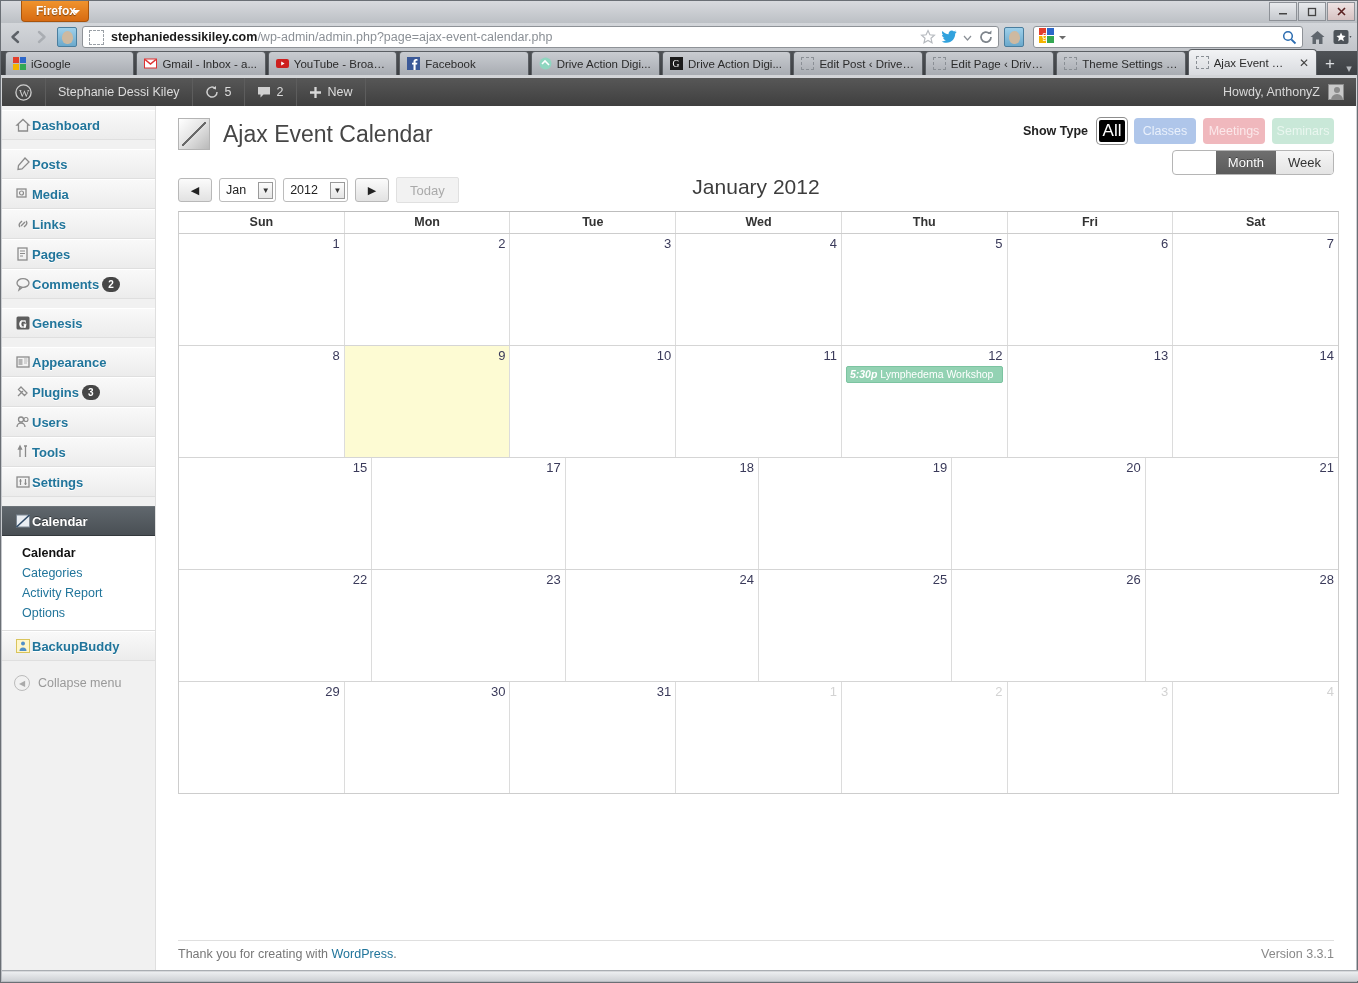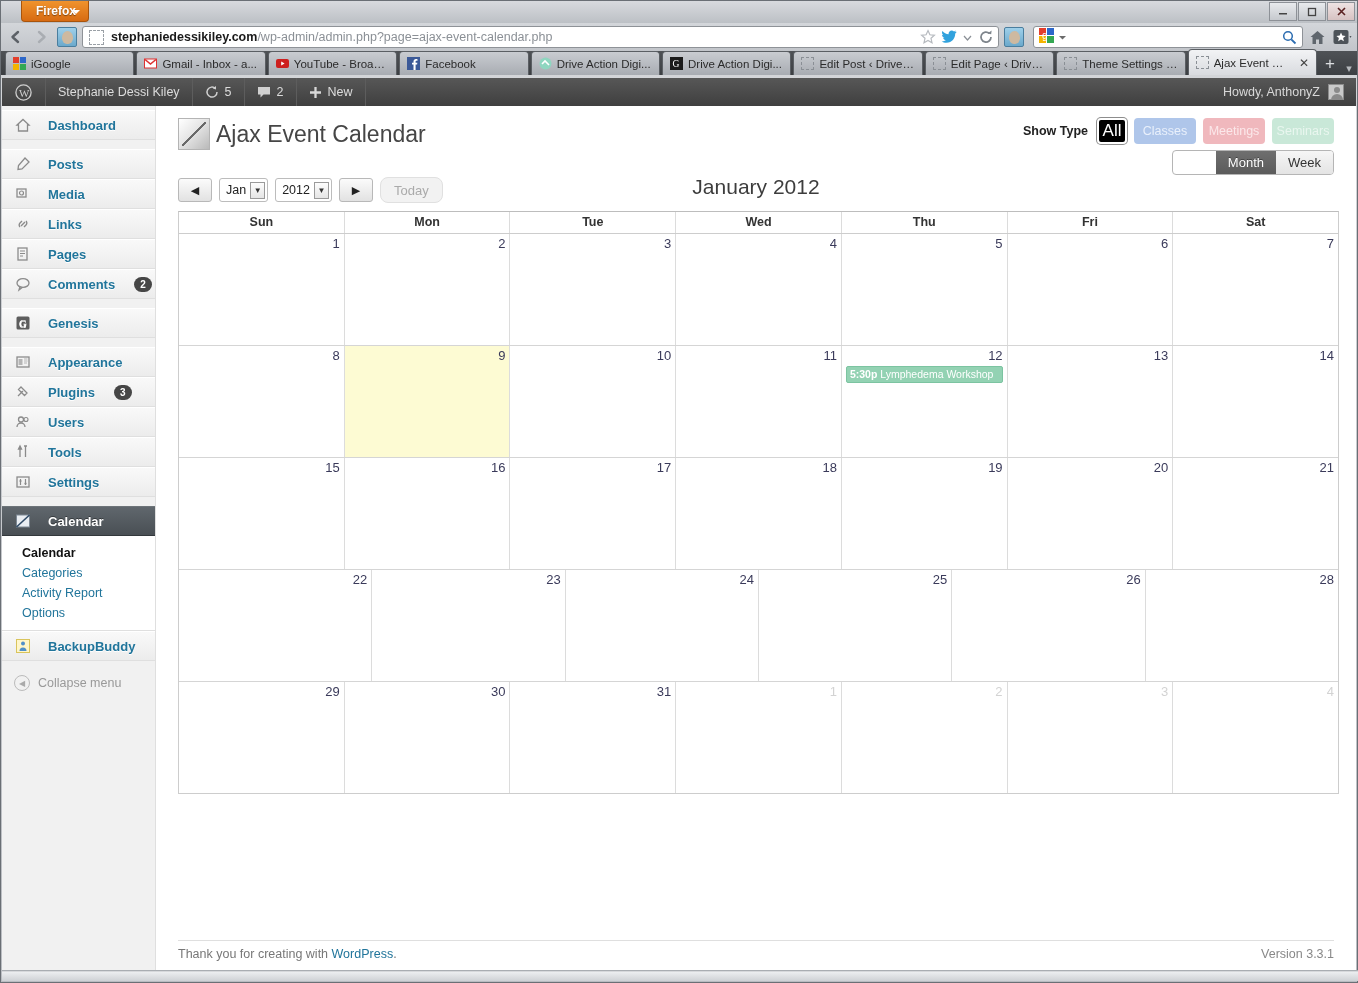--- a/index.html
+++ b/index.html
@@ -233,21 +233,21 @@
     width: 153px;
     background: #f1f1f1;
     flex: none;
     padding-top: 4px;
     position: relative;
   }
   .menu-sep { height: 9px; }
   .menu-item {
     height: 30px;
     display: flex; align-items: center;
-    gap: 16px;
+    gap: 0;
     padding-left: 12px;
     font-size: 13px;
     font-weight: bold;
     color: #21759b;
     background: linear-gradient(#f9f9f9,#ececec);
     border-top: 1px solid #fff;
     border-bottom: 1px solid #dfdfdf;
     cursor: pointer;
     text-shadow: 0 1px 0 #fff;
   }
@@ -311,21 +311,21 @@
   
   .content {
     flex: 1;
     background: #fff;
     border-left: 1px solid #dfdfdf;
     padding: 12px 22px 0 22px;
     position: relative;
     overflow: hidden;
   }
   .page-head { display: flex; align-items: flex-start; }
-  .head-left { display: flex; align-items: center; gap: 6px; }
+  .head-left { display: flex; align-items: center; gap: 13px; }
   .head-icon {
     width: 32px; height: 32px;
     background: linear-gradient(135deg,#fff 0%,#e6e6e6 45%,#b9b9b9 100%);
     border: 1px solid #b4b4b4;
     position: relative;
   }
   .head-icon:after {
     content:""; position:absolute; left:3px; top:3px; right:3px; bottom:3px;
     background: linear-gradient(135deg, transparent 46%, #6a6a6a 46%, #6a6a6a 54%, transparent 54%);
   }
@@ -390,37 +390,37 @@
     font-size: 11px; color: #222;
     cursor: pointer;
   }
   .selwrap {
     height: 24px;
     background: #fff;
     border: 1px solid #bcbcbc;
     border-radius: 3px;
     display: flex; align-items: center;
     padding: 0 2px 0 6px;
-    gap: 4px;
+    gap: 12px;
     font-size: 12.5px; color: #222;
     cursor: pointer;
   }
   .selwrap .arrowbox {
     width: 15px; height: 17px;
     background: linear-gradient(#fdfdfd,#e5e5e5);
     border: 1px solid #9a9a9a;
     display: flex; align-items: center; justify-content: center;
     font-size: 8px; color: #333;
   }
   .todaybtn {
     height: 26px;
     padding: 0 13px;
     background: #f2f2f2;
     border: 1px solid #e0e0e0;
-    border-radius: 8px;
+    border-radius: 2px;
     color: #aaa;
     font-size: 13px;
     display: flex; align-items: center;
     cursor: pointer;
   }
   .cal-month-title {
     position: absolute;
     left: 0; right: 0;
     text-align: center;
     font-size: 21px;
@@ -474,21 +474,21 @@
     border: 1px solid #7cc4a1;
     border-radius: 2px;
     font-size: 10.5px;
     color: #fff;
     padding: 1px 3px;
     white-space: nowrap;
     overflow: hidden;
     cursor: pointer;
     line-height: 13px;
   }
-  .event .etime { font-weight: bold; }
+  .event .etime { font-weight: bold; font-style: italic; }
 
   
   .wpfooter {
     position: absolute;
     left: 22px; right: 22px;
     bottom: 12px;
     border-top: 1px solid #dfdfdf;
     padding-top: 6px;
     display: flex;
     font-size: 12.5px;
@@ -972,23 +972,20 @@
                 </div>
                 <div class="cal-cell">
                   <div class="daynum">14</div>
                 </div>
               </div>
               <div class="cal-row">
                 <div class="cal-cell">
                   <div class="daynum">15</div>
                 </div>
                 <div class="cal-cell">
-                  <div class="daynum">16</div>
-                </div>
-                <div class="cal-cell">
                   <div class="daynum">17</div>
                 </div>
                 <div class="cal-cell">
                   <div class="daynum">18</div>
                 </div>
                 <div class="cal-cell">
                   <div class="daynum">19</div>
                 </div>
                 <div class="cal-cell">
                   <div class="daynum">20</div>

